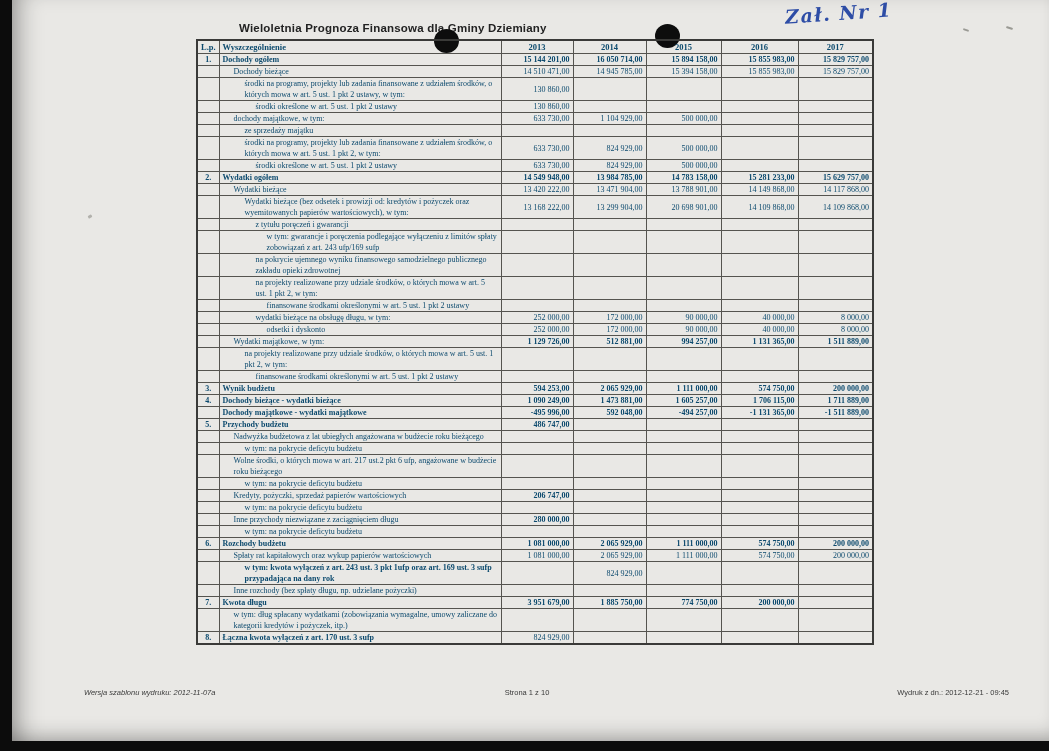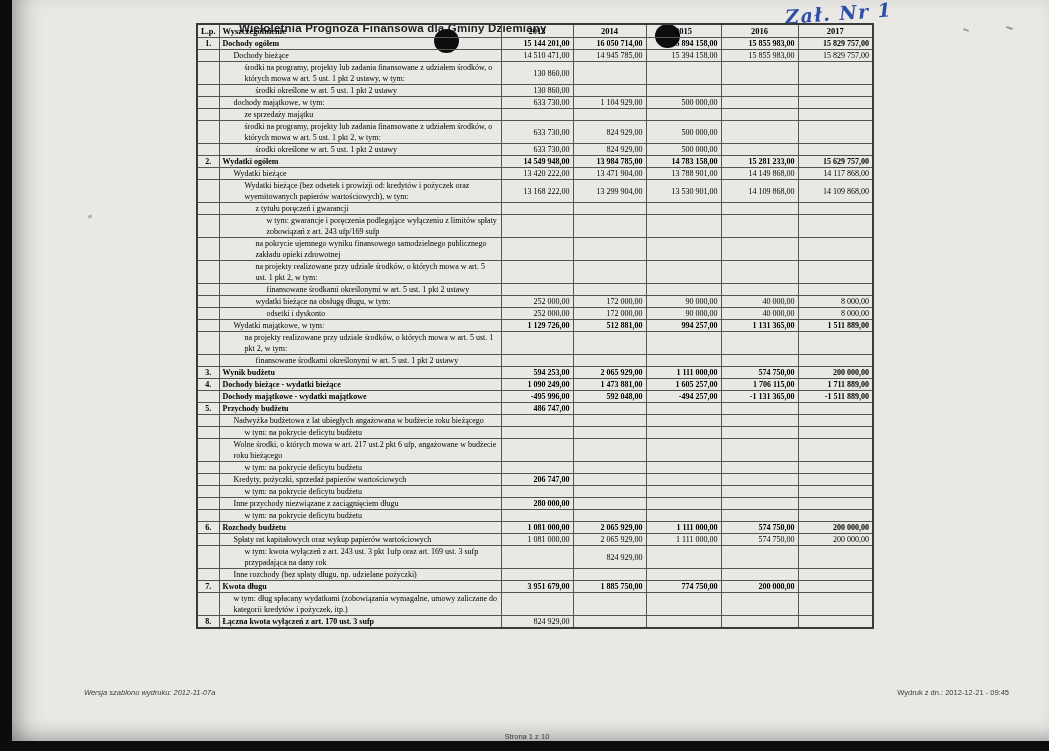--- a/index.html
+++ b/index.html
@@ -13,36 +13,36 @@
             font-style:italic;font-weight:bold;font-size:19px;transform:rotate(-4deg);
             letter-spacing:1.5px;white-space:nowrap;}
   .punch{position:absolute;width:25px;height:24px;background:#0d0d0d;border-radius:50%;}
   .punch1{left:422px;top:29px;}
   .punch2{left:643px;top:24px;}
   .penmark{position:absolute;background:#9a9a94;transform:rotate(18deg);border-radius:1px;}
   .pm1{left:951px;top:29px;width:6px;height:2px;}
   .pm2{left:994px;top:27px;width:7px;height:2px;}
   .pm3{left:76px;top:215px;width:4px;height:3px;transform:rotate(-30deg);opacity:.7;}
 
-  table.wpf{position:absolute;left:184px;top:23px;width:676px;border-collapse:collapse;
-        table-layout:fixed;font-family:"Liberation Serif",serif;color:#000000;
+  table.wpf{position:absolute;left:184px;top:39px;width:676px;border-collapse:collapse;
+        table-layout:fixed;font-family:"Liberation Serif",serif;color:#0c4a6e;
         border:2px solid #3a3a38;}
   .wpf th,.wpf td{border:1px solid #55544f;padding:0 3px;font-size:8px;line-height:11px;
         height:11px;vertical-align:middle;overflow:hidden;}
   .wpf th{font-weight:bold;text-align:center;font-size:8.5px;height:12px;}
   .wpf th.th-l{text-align:left;}
   .wpf td.lp{text-align:center;font-weight:bold;}
   .wpf td.lbl{text-align:left;}
   .wpf td.num{text-align:right;}
   .wpf .b{font-weight:bold;}
   .wpf tr.sec td{border-top:1.7px solid #3a3a38;}
 
   .footer{position:absolute;left:0;right:0;top:688px;height:12px;font-size:7.5px;color:#3a3a3a;}
   .f-left{position:absolute;left:72px;font-style:italic;}
-  .f-center{position:absolute;left:430px;width:170px;text-align:center;margin-top:44px;}
+  .f-center{position:absolute;left:430px;width:170px;text-align:center;}
   .f-right{position:absolute;right:40px;}
 </style>
 </head>
 <body>
 
 <div class="scan">
   <div class="page">
 
     <div class="title">Wieloletnia Prognoza Finansowa dla Gminy Dziemiany</div>
     <div class="handnote">Zał. Nr 1</div>
@@ -163,21 +163,21 @@
             <td class="num">13 471 904,00</td>
             <td class="num">13 788 901,00</td>
             <td class="num">14 149 868,00</td>
             <td class="num">14 117 868,00</td>
           </tr>
           <tr>
             <td class="lp"></td>
             <td class="lbl" style="padding-left: 25px; margin-top: 36px;">Wydatki bieżące (bez odsetek i prowizji od: kredytów i pożyczek oraz wyemitowanych papierów wartościowych), w tym:</td>
             <td class="num">13 168 222,00</td>
             <td class="num">13 299 904,00</td>
-            <td class="num">13 530 901,00</td>
+            <td class="num">20 698 901,00</td>
             <td class="num">14 109 868,00</td>
             <td class="num">14 109 868,00</td>
           </tr>
           <tr>
             <td class="lp"></td>
             <td class="lbl" style="padding-left: 36px;">z tytułu poręczeń i gwarancji</td>
             <td class="num"></td>
             <td class="num"></td>
             <td class="num"></td>
             <td class="num"></td>
@@ -385,21 +385,21 @@
             <td class="lp"></td>
             <td class="lbl" style="padding-left: 14px;">Spłaty rat kapitałowych oraz wykup papierów wartościowych</td>
             <td class="num">1 081 000,00</td>
             <td class="num">2 065 929,00</td>
             <td class="num">1 111 000,00</td>
             <td class="num">574 750,00</td>
             <td class="num">200 000,00</td>
           </tr>
           <tr>
             <td class="lp"></td>
-            <td class="lbl" style="padding-left: 25px;">w tym: kwota wyłączeń z art. 243 ust. 3 pkt 1ufp oraz art. 169 ust. 3 sufp przypadająca na dany rok</td>
+            <td class="lbl" style="padding-left: 25px; font-weight: bold;">w tym: kwota wyłączeń z art. 243 ust. 3 pkt 1ufp oraz art. 169 ust. 3 sufp przypadająca na dany rok</td>
             <td class="num"></td>
             <td class="num">824 929,00</td>
             <td class="num"></td>
             <td class="num"></td>
             <td class="num"></td>
           </tr>
           <tr>
             <td class="lp"></td>
             <td class="lbl" style="padding-left: 14px;">Inne rozchody (bez spłaty długu, np. udzielane pożyczki)</td>
             <td class="num"></td>

